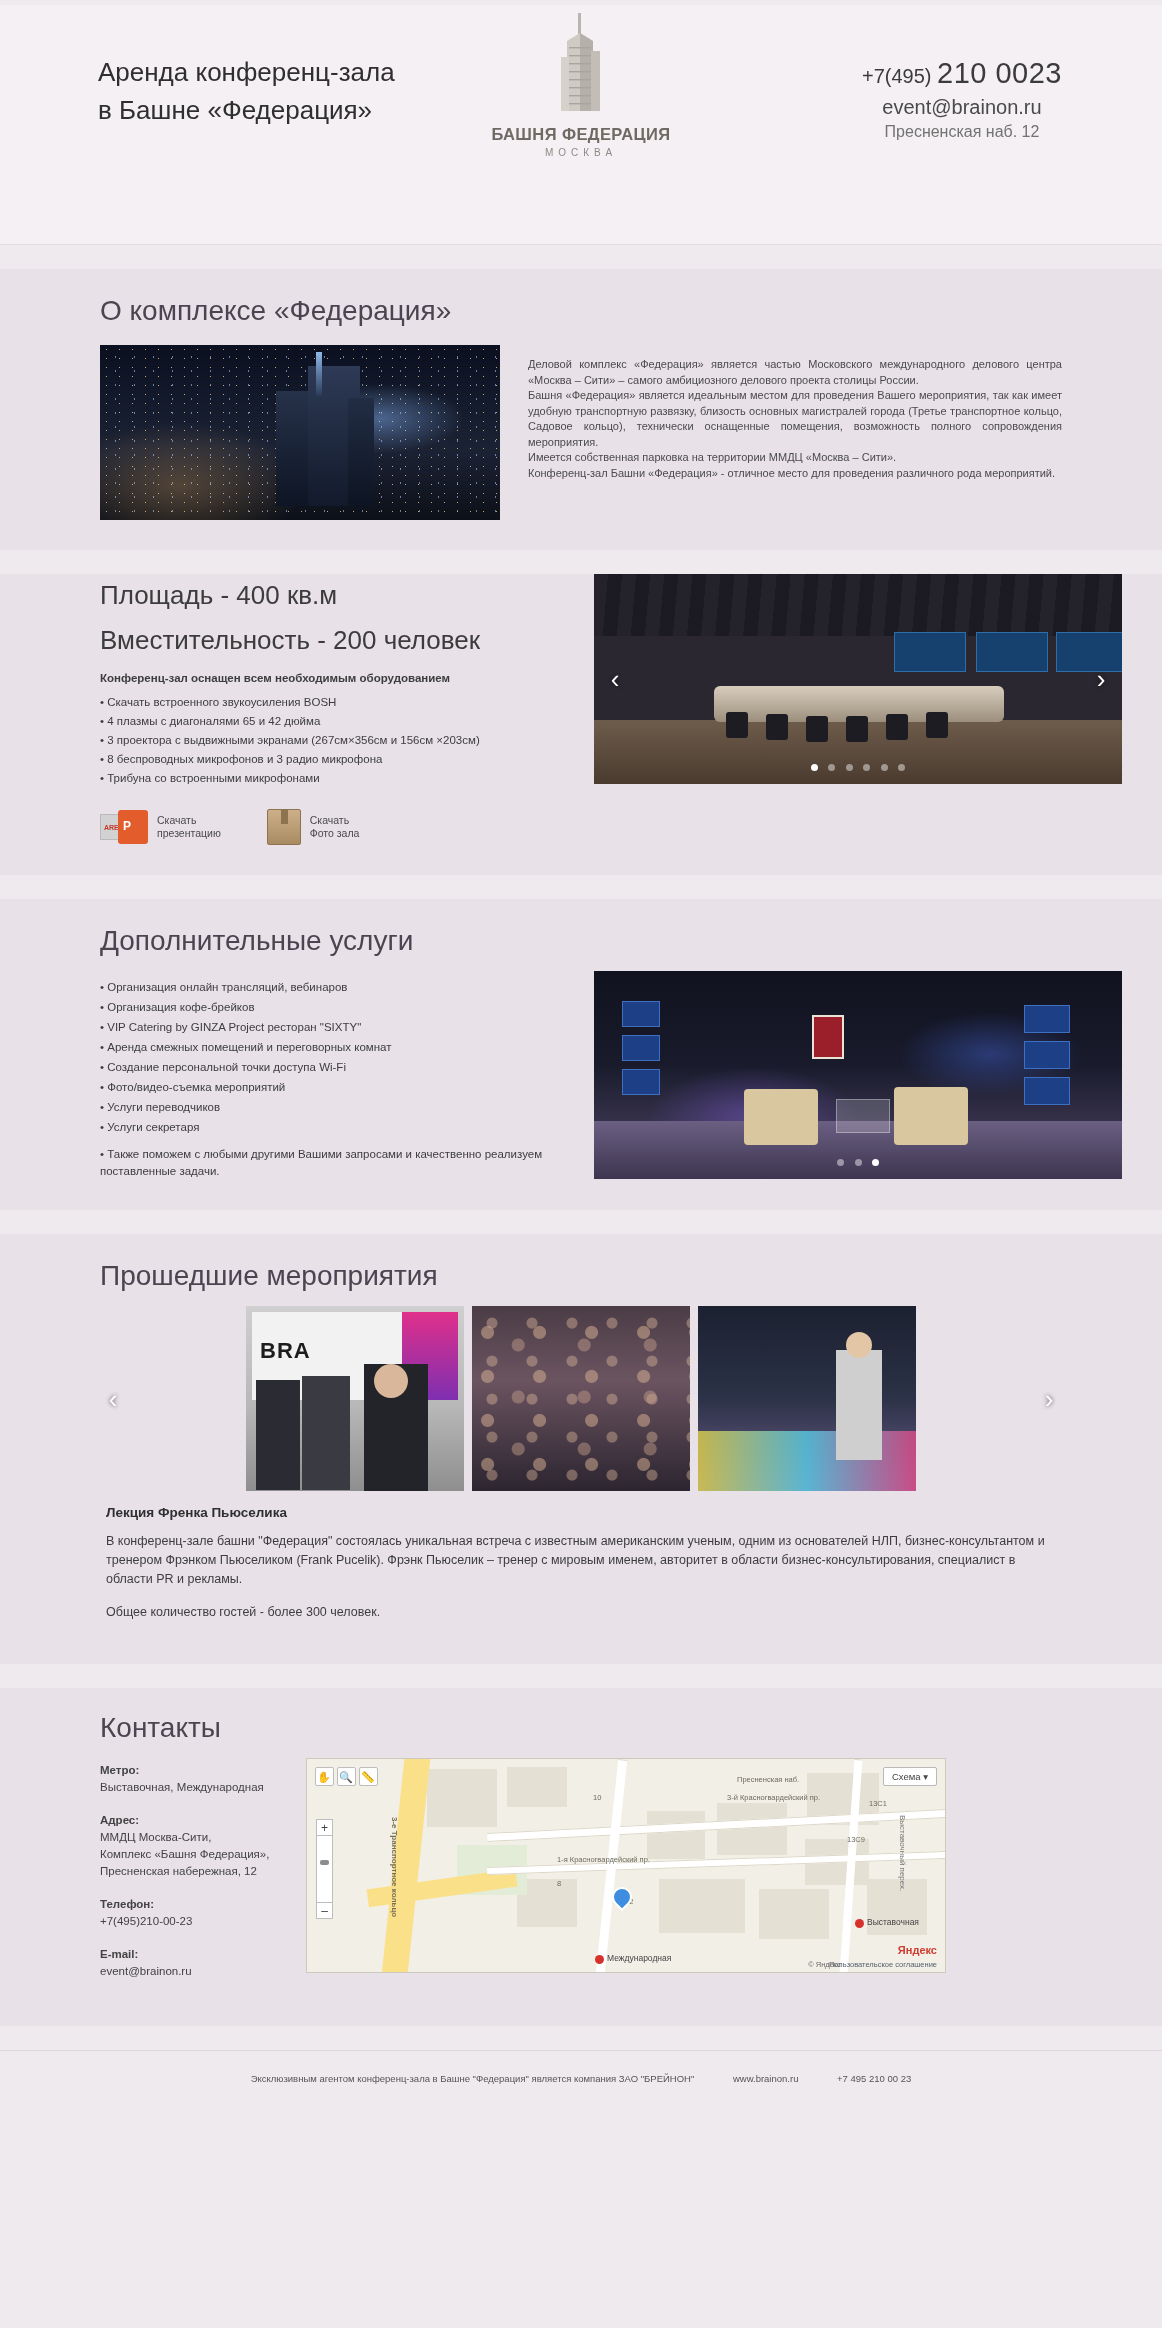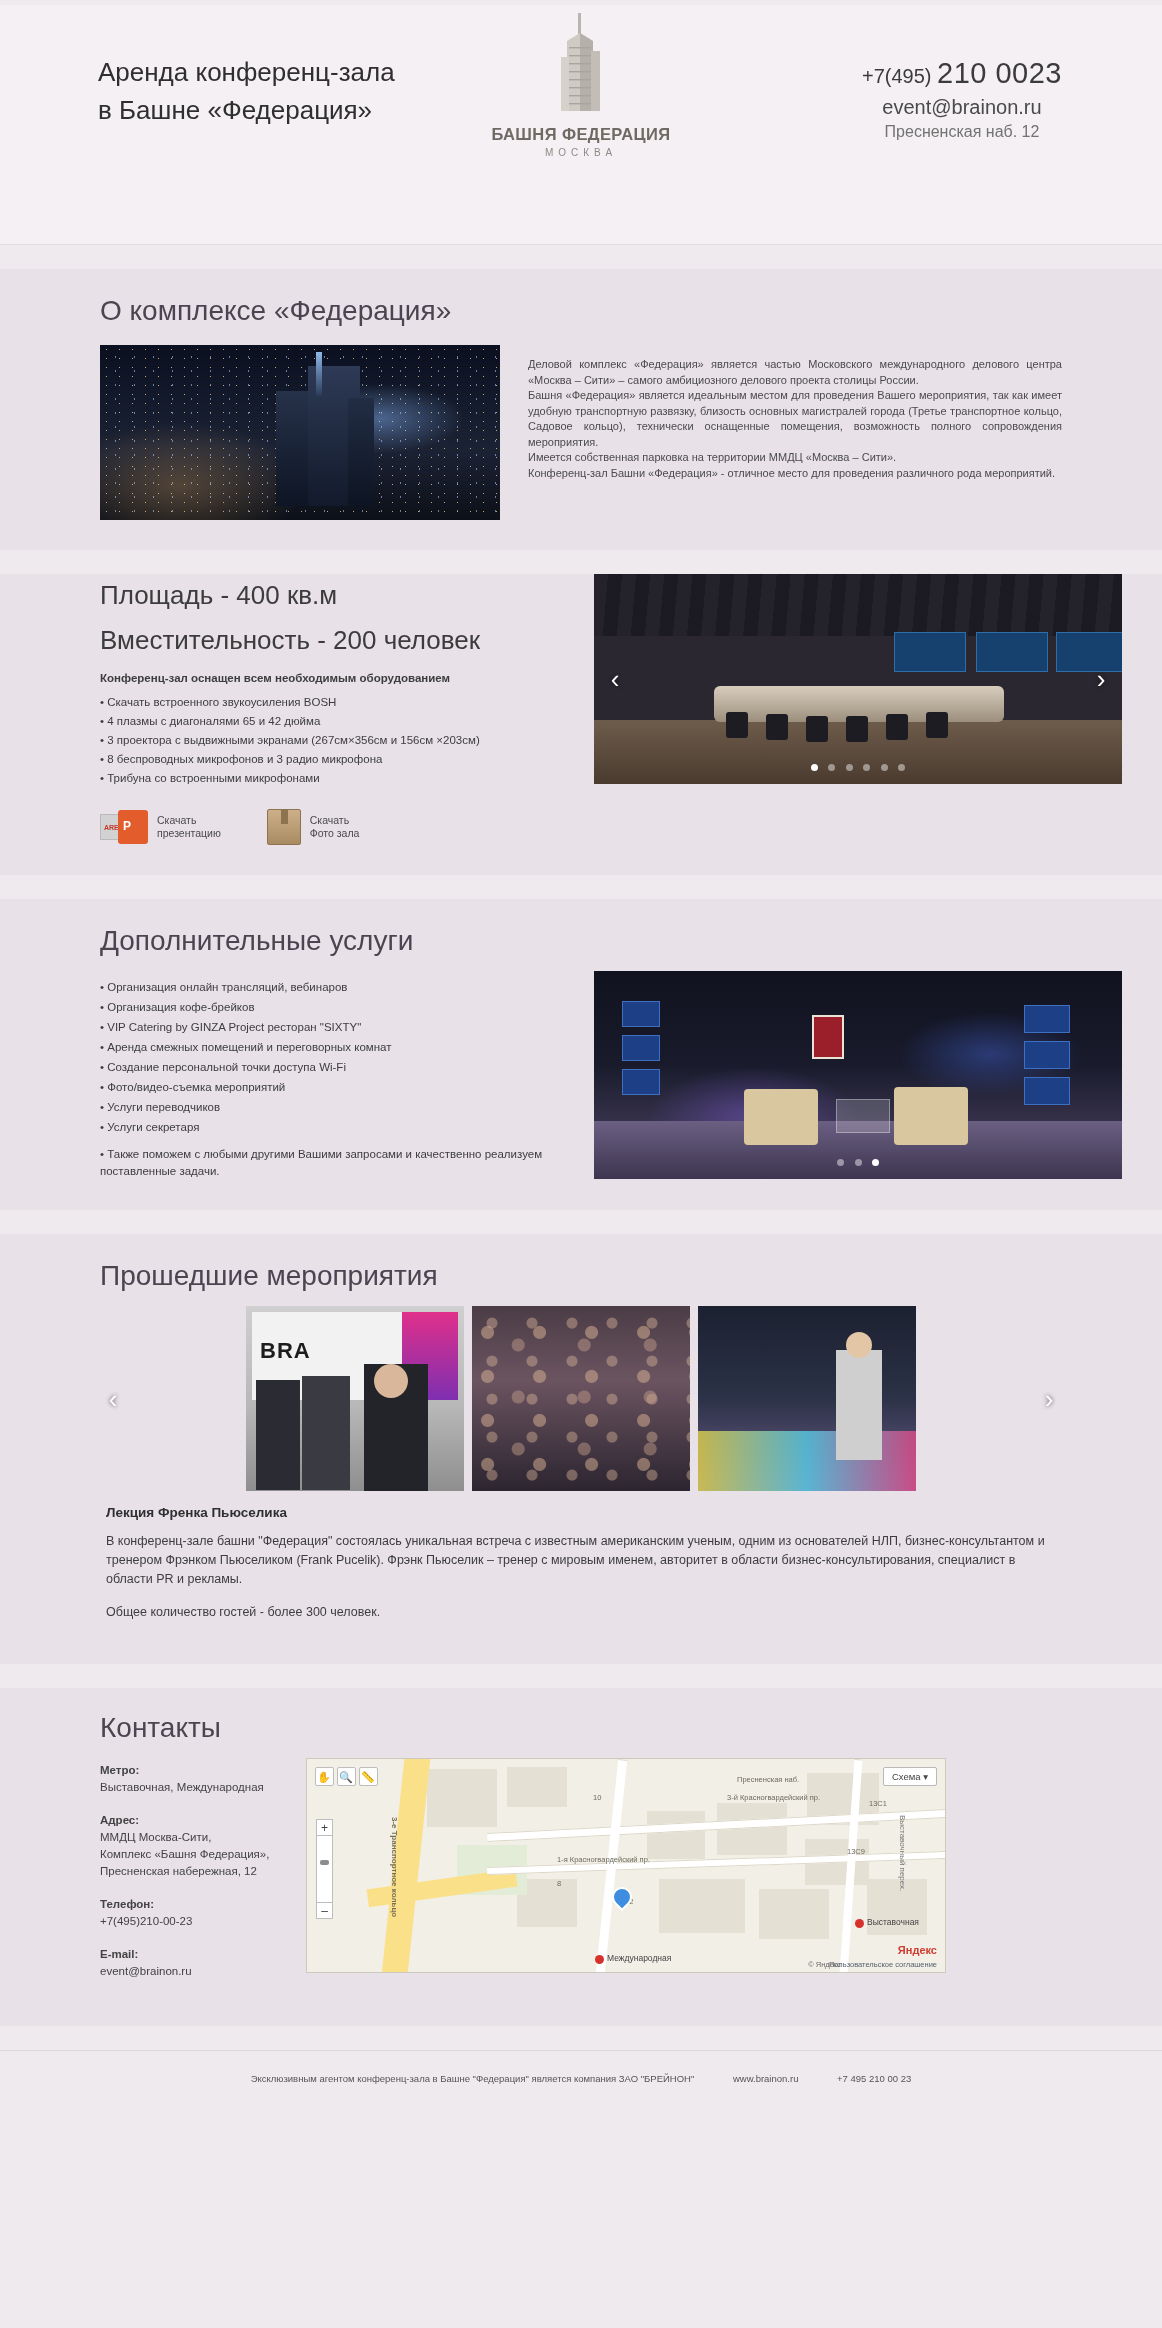--- a/index.html
+++ b/index.html
@@ -502,21 +502,21 @@
             <div>+</div>
             <div class="bar"></div>
             <div>–</div>
           </div>
           <div class="map-type">Схема ▾</div>
 
           <div class="maplabel" style="left:430px; top:16px;">Пресненская наб.</div>
           <div class="maplabel" style="left:420px; top:34px;">3-й Красногвардейский пр.</div>
           <div class="maplabel" style="left:250px; top:96px;">1-я Красногвардейский пр.</div>
           <div class="maplabel" style="left:562px; top:40px;">13С1</div>
-          <div class="maplabel" style="left:540px; top:88px;">13С9</div>
+          <div class="maplabel" style="left:540px; top:76px;">13С9</div>
           <div class="maplabel" style="left:286px; top:34px;">10</div>
           <div class="maplabel" style="left:250px; top:120px;">8</div>
           <div class="maplabel" style="left:318px; top:138px;">12</div>
 
           <div class="metro-ic" style="left:288px; top:196px;"></div>
           <div class="maplabel" style="left:300px; top:194px; font-size:8.5px; color:#444;">Международная</div>
           <div class="metro-ic" style="left:548px; top:160px;"></div>
           <div class="maplabel" style="left:560px; top:158px; font-size:8.5px; color:#444;">Выставочная</div>
 
           <div class="roadname" style="left:92px; top:58px; transform:rotate(90deg); transform-origin:left top; white-space:nowrap; font-weight:bold;">3-е Транспортное кольцо</div>

